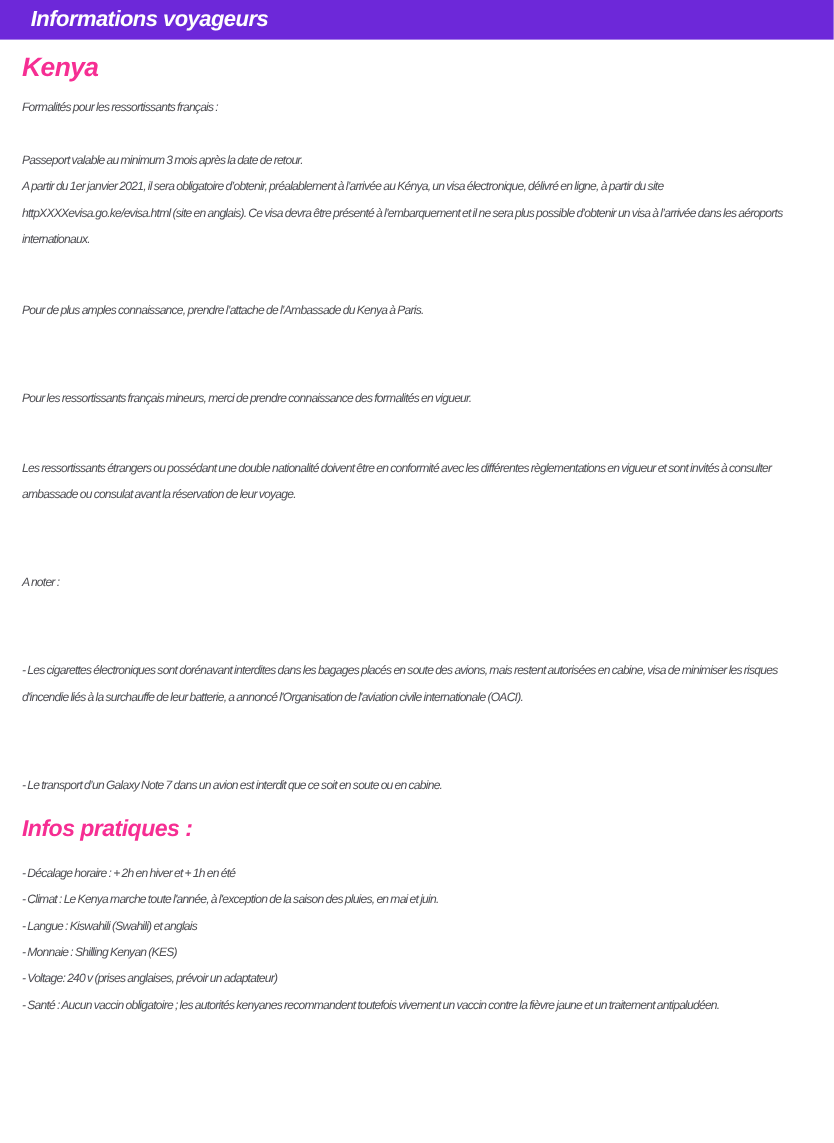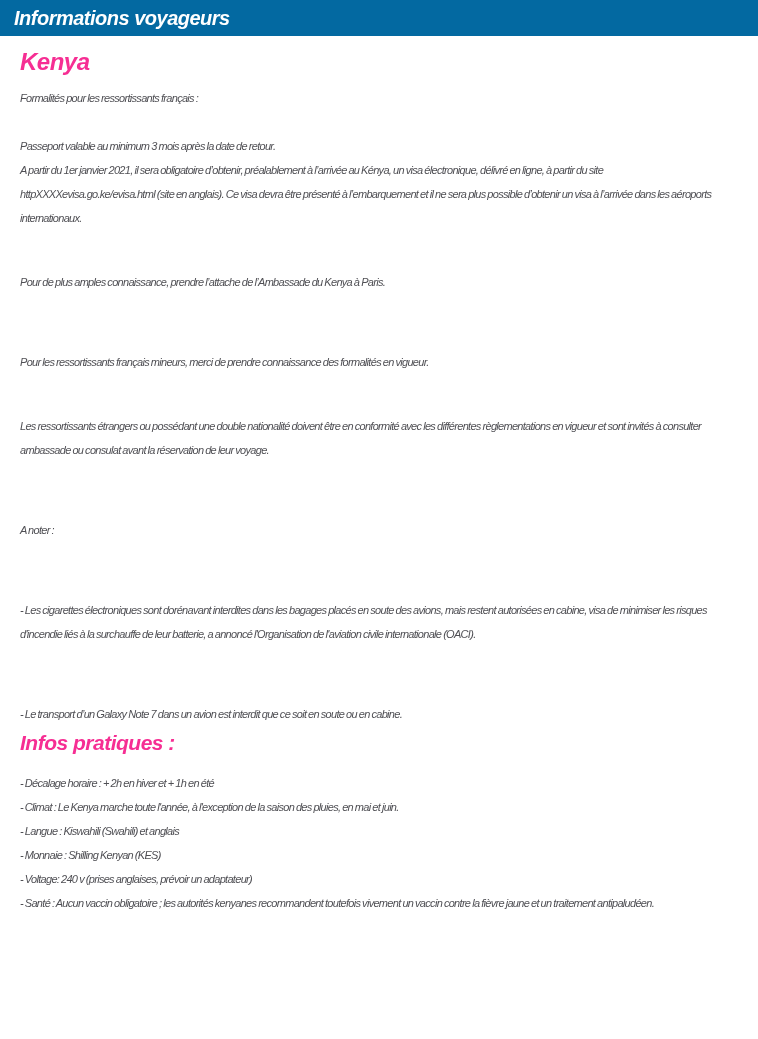--- a/index.html
+++ b/index.html
@@ -10,24 +10,24 @@
   body {
     width: 758px;
     height: 1039px;
     overflow: hidden;
     font-family: "Liberation Sans", sans-serif;
   }
   .banner {
     box-sizing: border-box;
     width: 758px;
     height: 36px;
-    background: #0369a1;
+    background: #6d28d9;
     display: flex;
     align-items: center;
-    padding-left: 14px;
+    padding-left: 28px;
   }
   .banner-title {
     color: #ffffff;
     font-style: italic;
     font-weight: 700;
     font-size: 20px;
     letter-spacing: -0.5px;
   }
   .content {
     padding: 0 20px;
@@ -35,21 +35,21 @@
   .country-heading {
     margin: 11px 0 0 0;
     line-height: 30px;
     color: #f62e93;
     font-style: italic;
     font-weight: 700;
     font-size: 24px;
     letter-spacing: -0.5px;
   }
   .section-heading {
-    margin: 3px 0 0 0;
+    margin: 14px 0 0 0;
     line-height: 28px;
     color: #f62e93;
     font-style: italic;
     font-weight: 700;
     font-size: 21px;
     letter-spacing: -0.5px;
   }
   p.body-text {
     margin: 0;
     color: #4f4f54;

